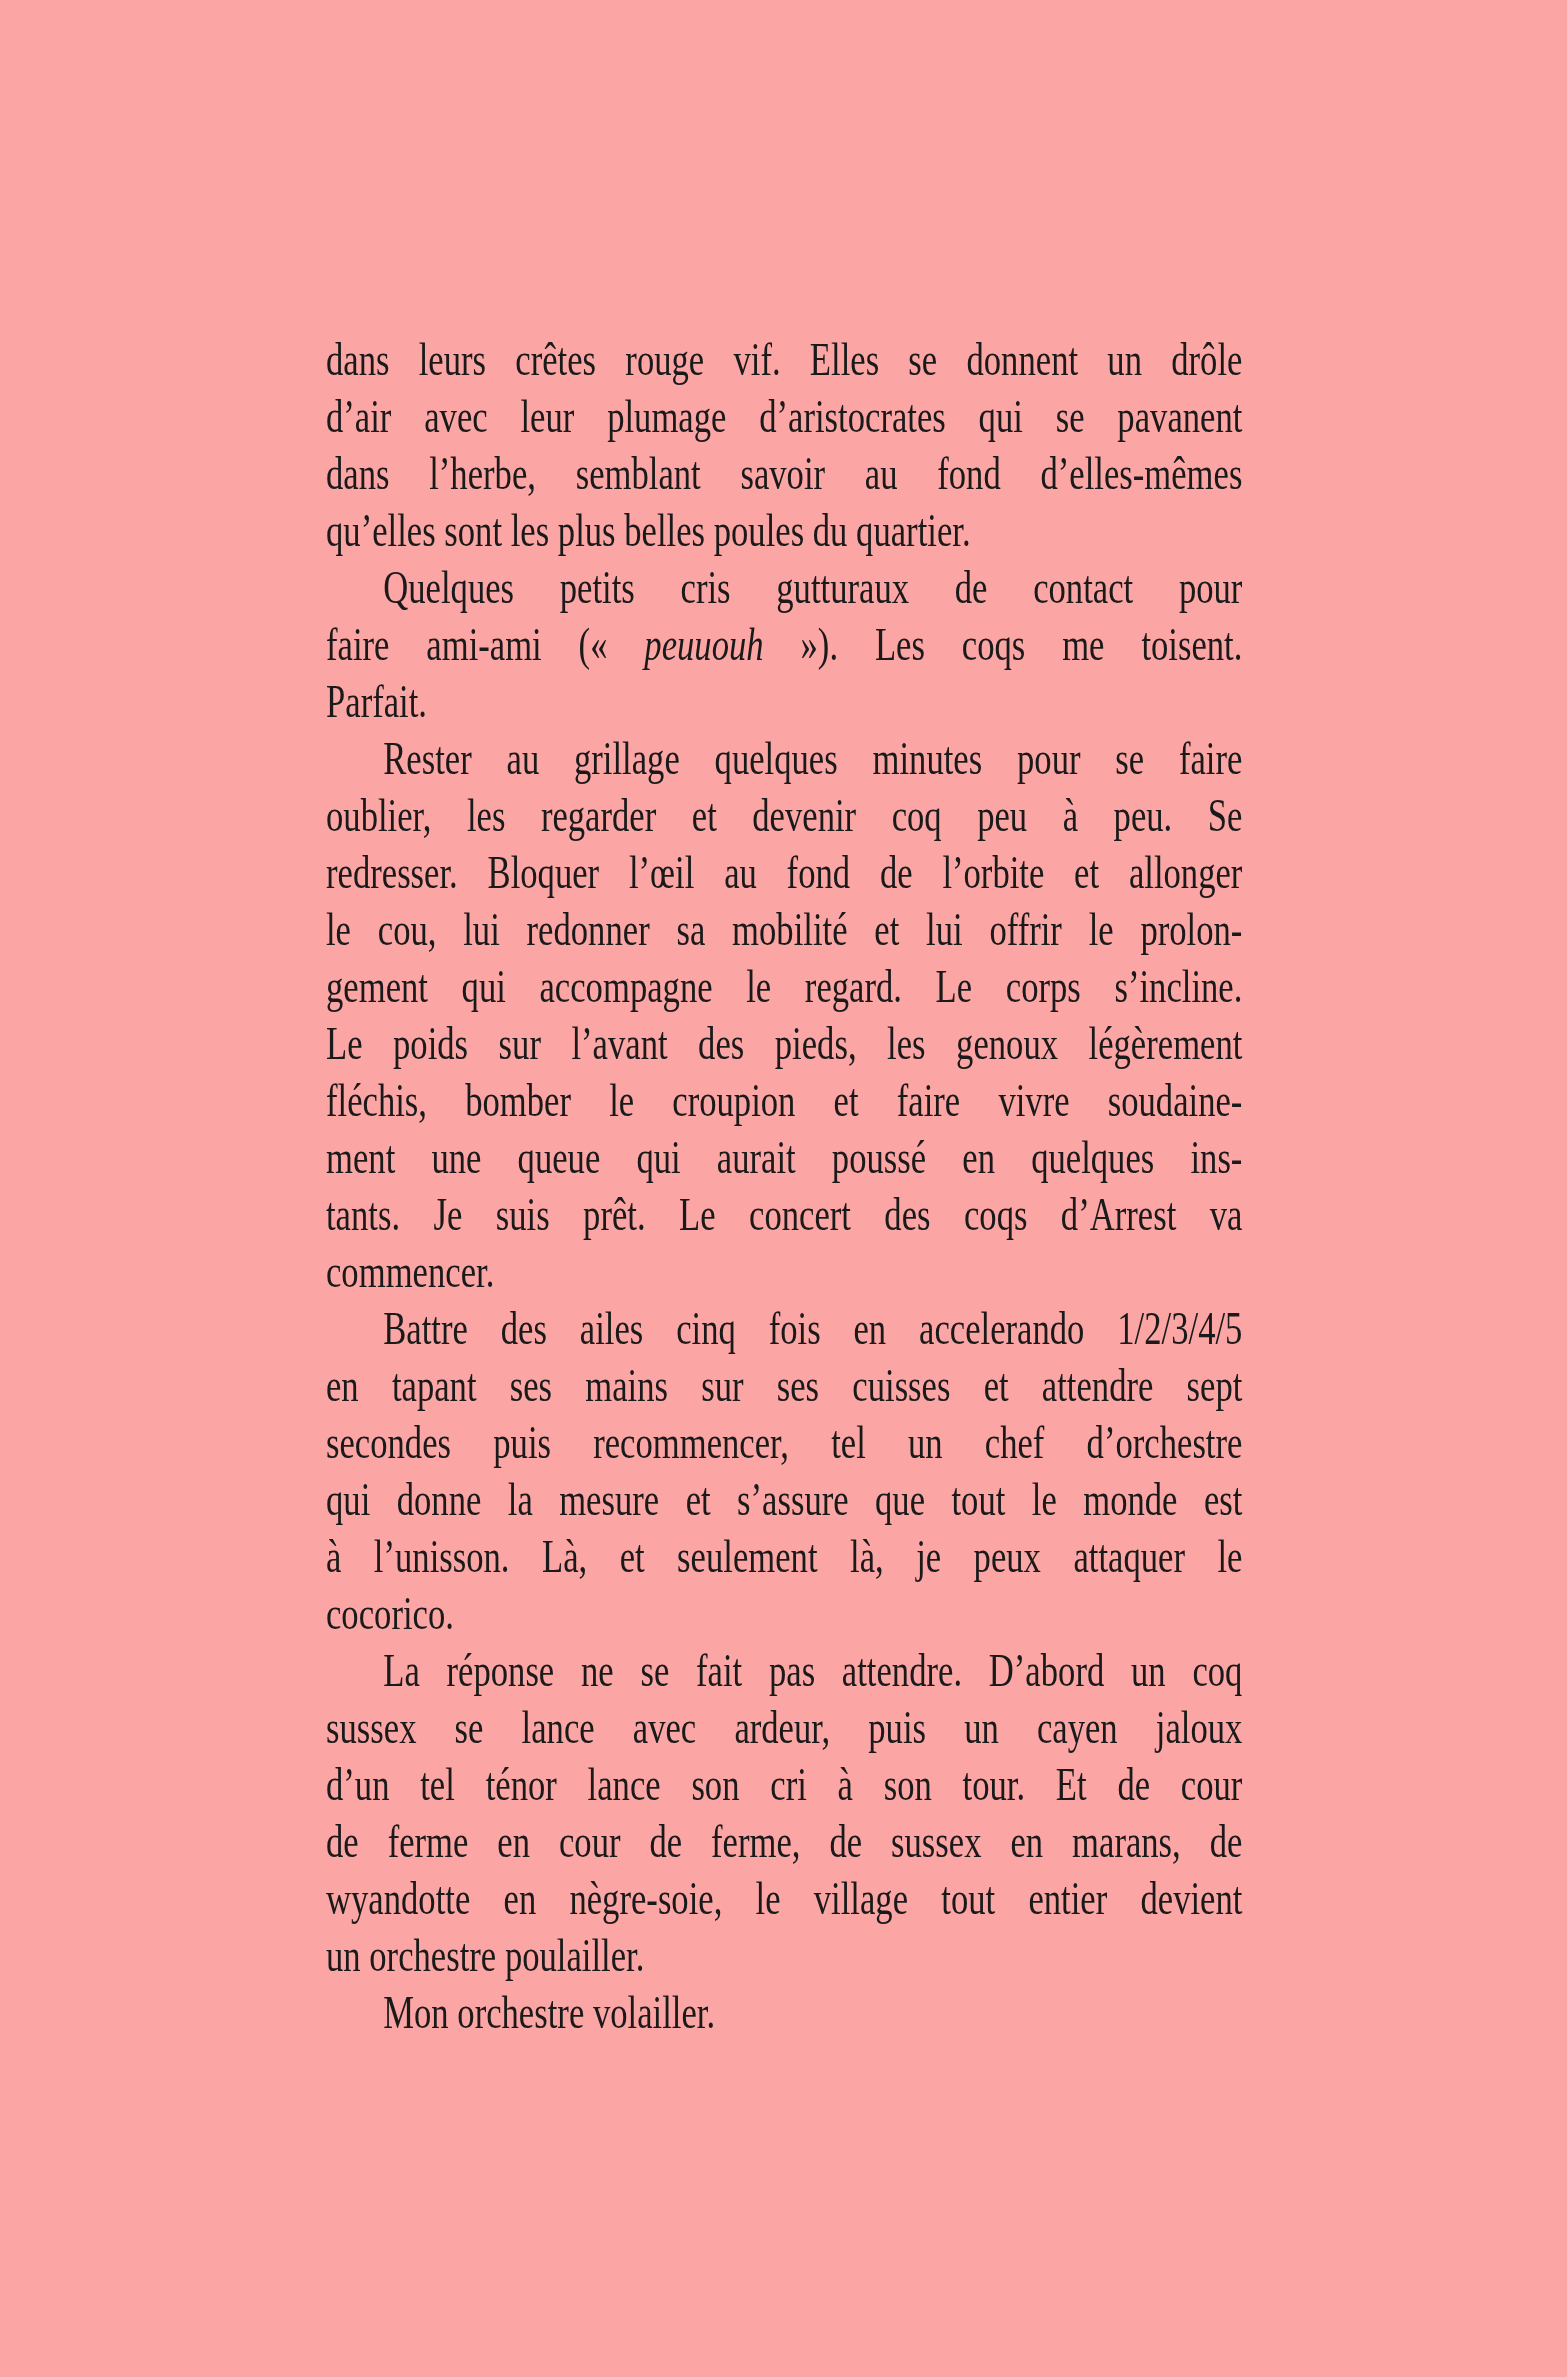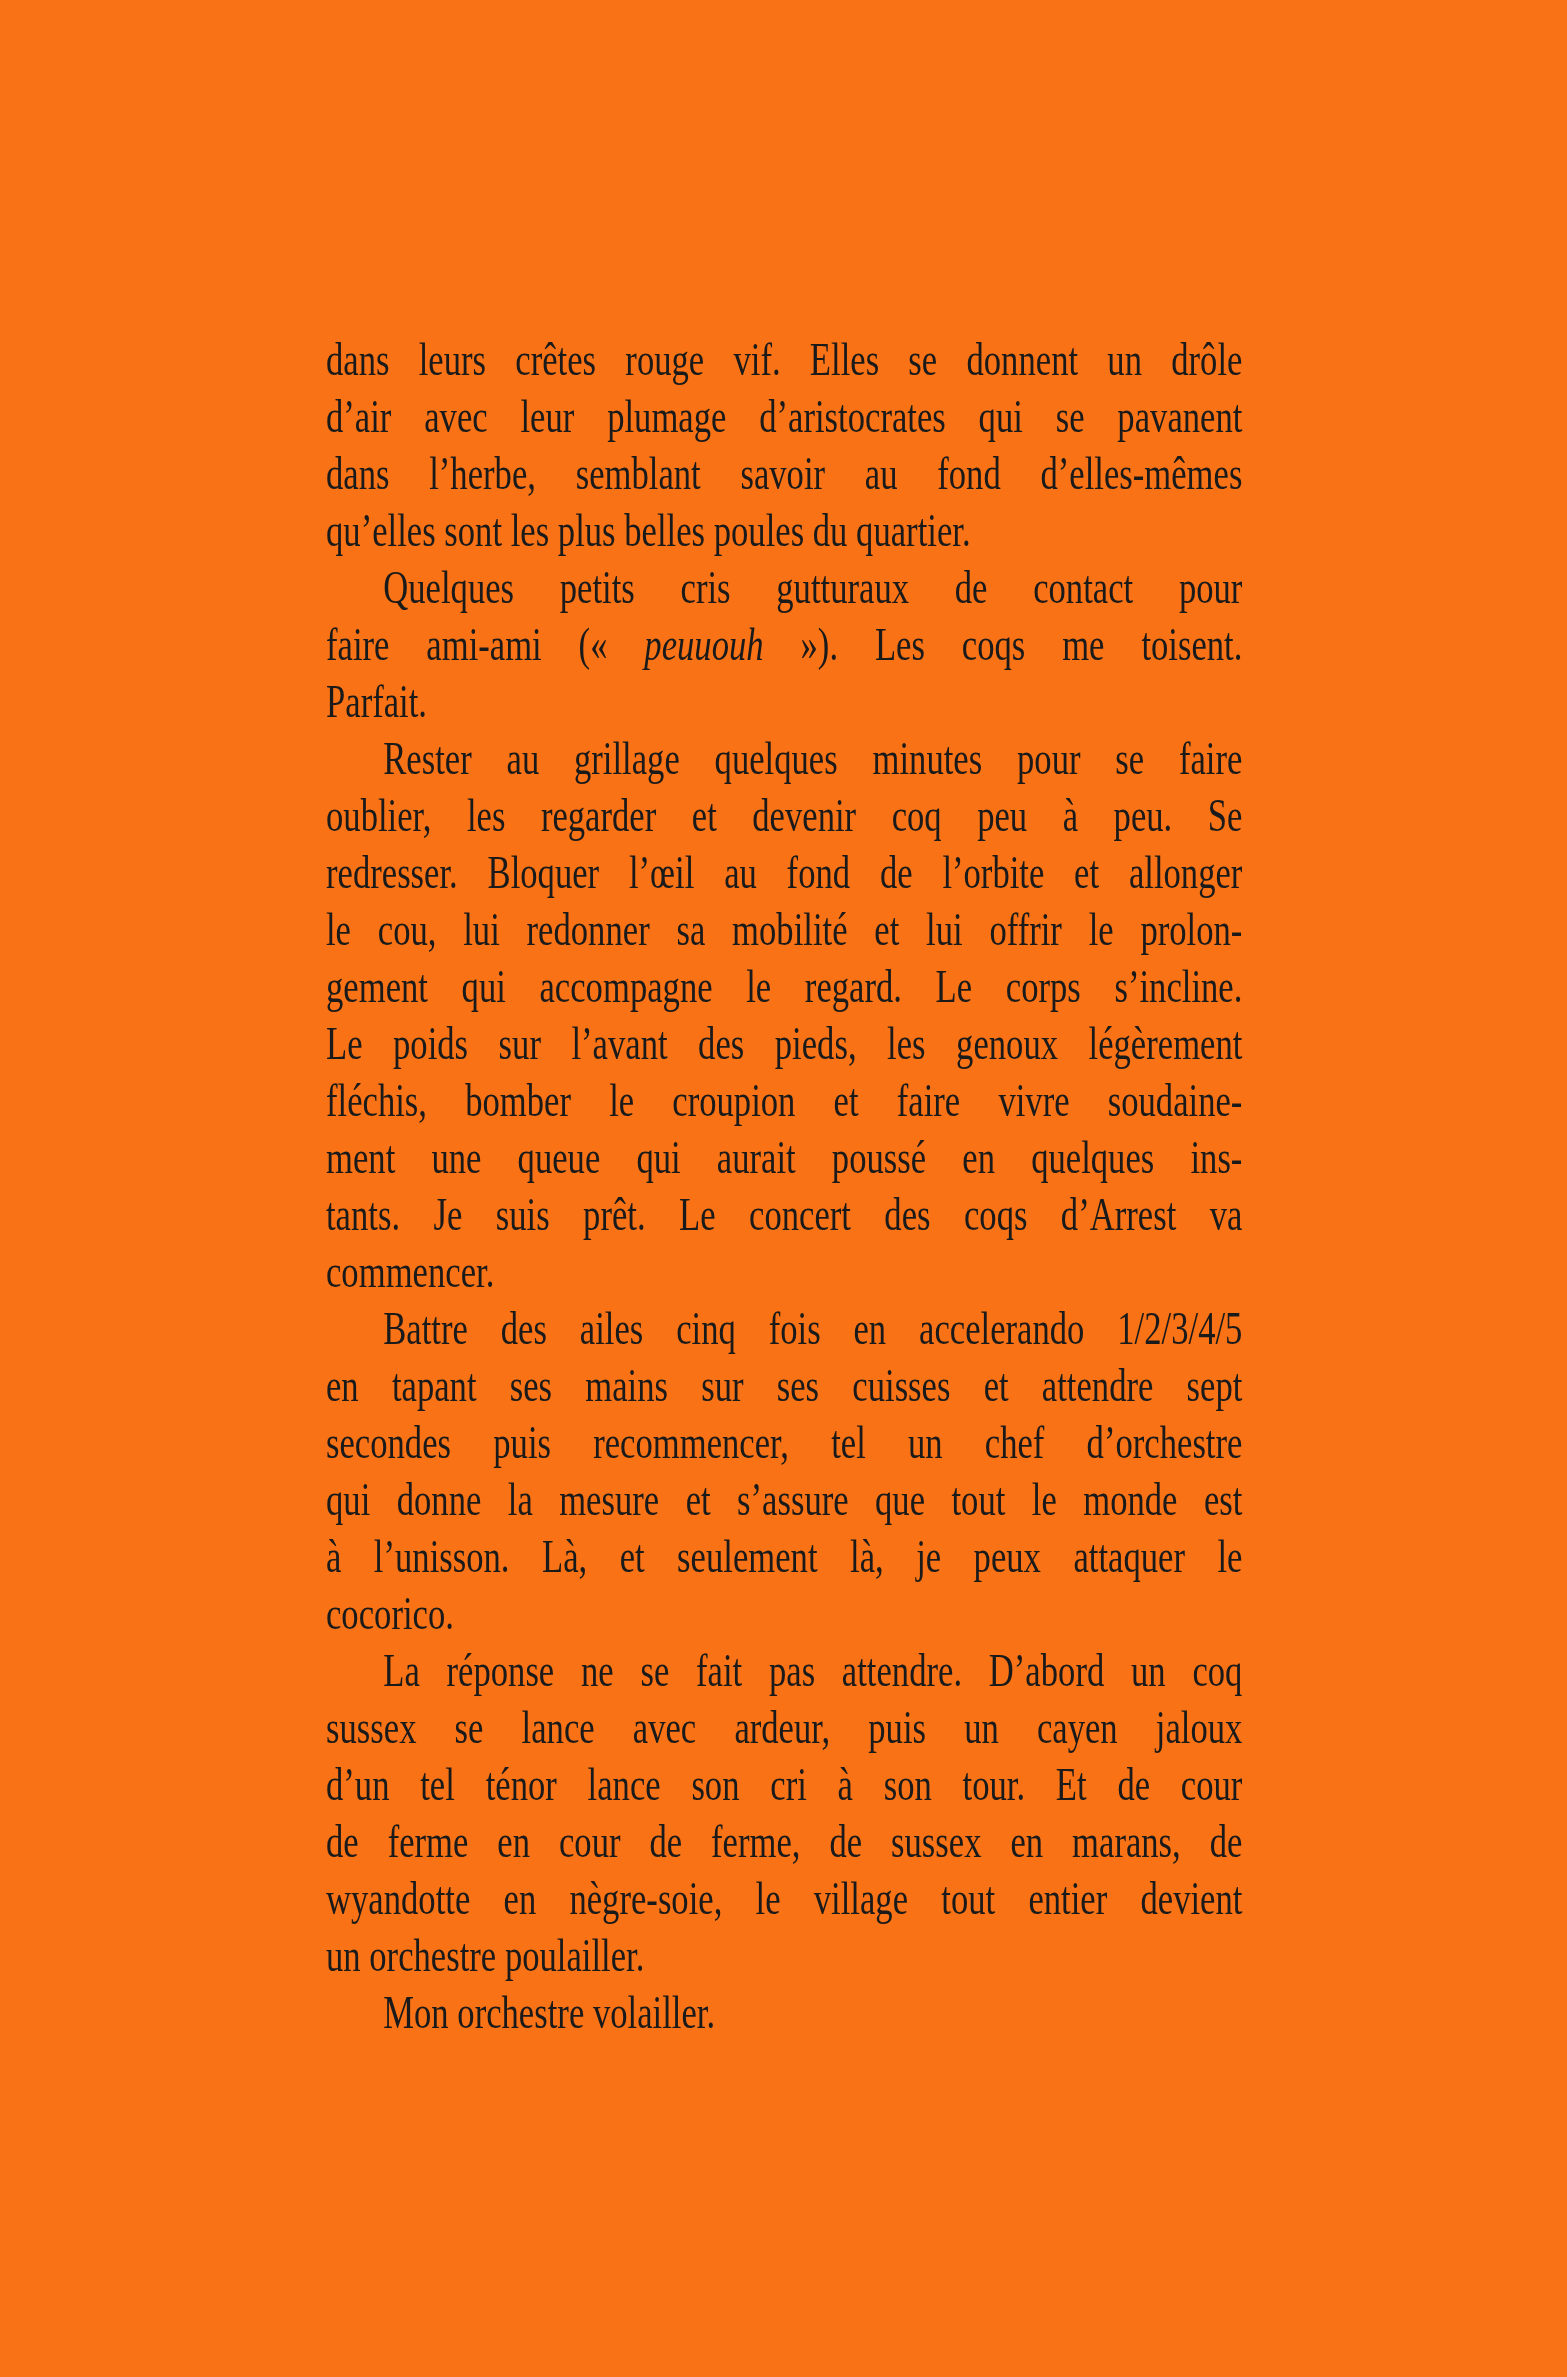--- a/index.html
+++ b/index.html
@@ -4,21 +4,21 @@
 <style>
   html, body {
     margin: 0;
     padding: 0;
     background: #ffffff;
   }
   .page {
     position: relative;
     width: 1567px;
     height: 2378px;
-    background: #f97316;
+    background: #fca5a5;
     overflow: hidden;
     font-family: "Liberation Serif", "DejaVu Serif", serif;
     color: #1a1a1a;
   }
   .textblock {
     position: absolute;
     left: 326px;
     top: 331px;
     width: 1217px;
     transform: scaleX(0.753);

